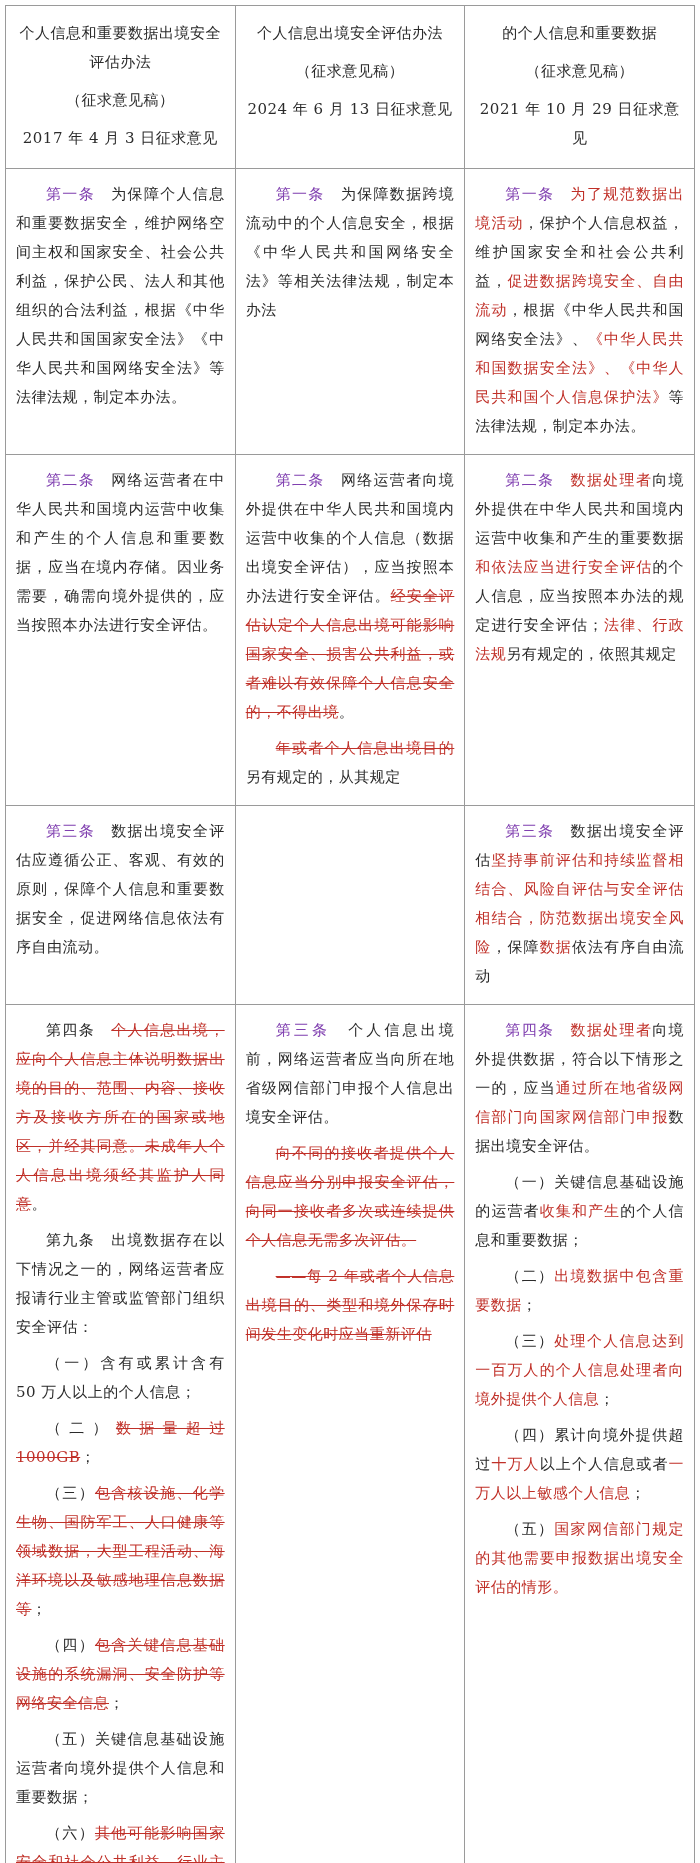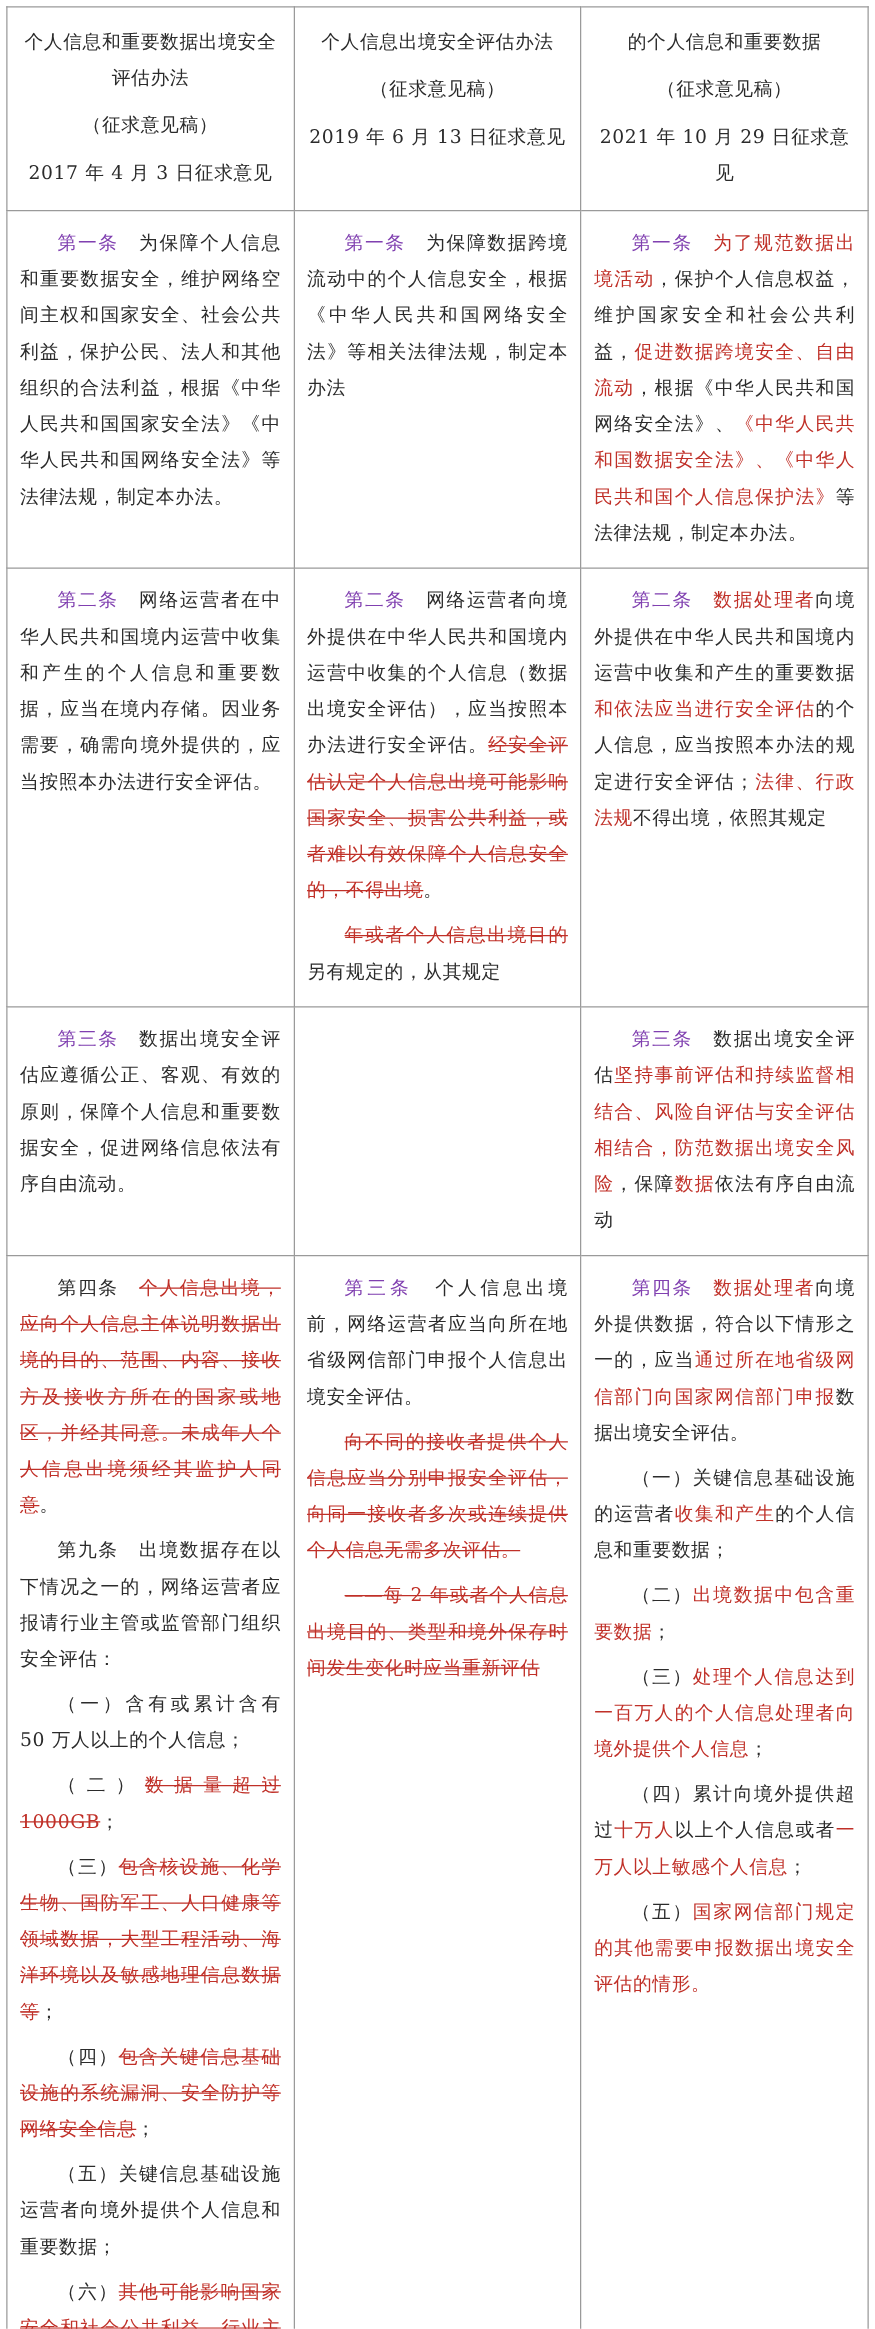--- a/index.html
+++ b/index.html
@@ -47,21 +47,21 @@
   <tbody>
       <tr class="head" style="height: 117px;">
         <td>
           <p><span class="run-k">个人信息和重要数据出境安全评估办法</span></p>
           <p><span class="run-k">（征求意见稿）</span></p>
           <p><span class="run-k">2017 年 4 月 3 日征求意见</span></p>
         </td>
         <td>
           <p><span class="run-k">个人信息出境安全评估办法</span></p>
           <p><span class="run-k">（征求意见稿）</span></p>
-          <p><span class="run-k">2019 年 6 月 13 日征求意见</span></p>
+          <p><span class="run-k">2024 年 6 月 13 日征求意见</span></p>
         </td>
         <td>
           <p><span class="run-k">的个人信息和重要数据</span></p>
           <p><span class="run-k">（征求意见稿）</span></p>
           <p><span class="run-k">2021 年 10 月 29 日征求意见</span></p>
         </td>
       </tr>
       <tr style="height: 186px;">
         <td>
           <p><span class="run-p">第一条</span><span class="run-k">　为保障个人信息和重要数据安全，维护网络空间主权和国家安全、社会公共利益，保护公民、法人和其他组织的合法利益，根据《中华人民共和国国家安全法》《中华人民共和国网络安全法》等法律法规，制定本办法。</span></p>
@@ -75,21 +75,21 @@
       </tr>
       <tr style="height: 232px;">
         <td>
           <p><span class="run-p">第二条</span><span class="run-k">　网络运营者在中华人民共和国境内运营中收集和产生的个人信息和重要数据，应当在境内存储。因业务需要，确需向境外提供的，应当按照本办法进行安全评估。</span></p>
         </td>
         <td>
           <p><span class="run-p">第二条</span><span class="run-k">　网络运营者向境外提供在中华人民共和国境内运营中收集的个人信息（数据出境安全评估），应当按照本办法进行安全评估。</span><span class="run-d">经安全评估认定个人信息出境可能影响国家安全、损害公共利益，或者难以有效保障个人信息安全的，不得出境</span><span class="run-k">。</span></p>
           <p><span class="run-d">年或者个人信息出境目的</span><span class="run-k">另有规定的，从其规定</span></p>
         </td>
         <td>
-          <p><span class="run-p">第二条</span><span class="run-k">　</span><span class="run-r">数据处理者</span><span class="run-k">向境外提供在中华人民共和国境内运营中收集和产生的重要数据</span><span class="run-r">和依法应当进行安全评估</span><span class="run-k">的个人信息，应当按照本办法的规定进行安全评估；</span><span class="run-r">法律、行政法规</span><span class="run-k">不得出境，依照其规定</span></p>
+          <p><span class="run-p">第二条</span><span class="run-k">　</span><span class="run-r">数据处理者</span><span class="run-k">向境外提供在中华人民共和国境内运营中收集和产生的重要数据</span><span class="run-r">和依法应当进行安全评估</span><span class="run-k">的个人信息，应当按照本办法的规定进行安全评估；</span><span class="run-r">法律、行政法规</span><span class="run-k">另有规定的，依照其规定</span></p>
         </td>
       </tr>
       <tr style="height: 126px;">
         <td>
           <p><span class="run-p">第三条</span><span class="run-k">　数据出境安全评估应遵循公正、客观、有效的原则，保障个人信息和重要数据安全，促进网络信息依法有序自由流动。</span></p>
         </td>
         <td></td>
         <td>
           <p><span class="run-p">第三条</span><span class="run-k">　数据出境安全评估</span><span class="run-r">坚持事前评估和持续监督相结合、风险自评估与安全评估相结合，防范数据出境安全风险</span><span class="run-k">，保障</span><span class="run-r">数据</span><span class="run-k">依法有序自由流动</span></p>
         </td>

